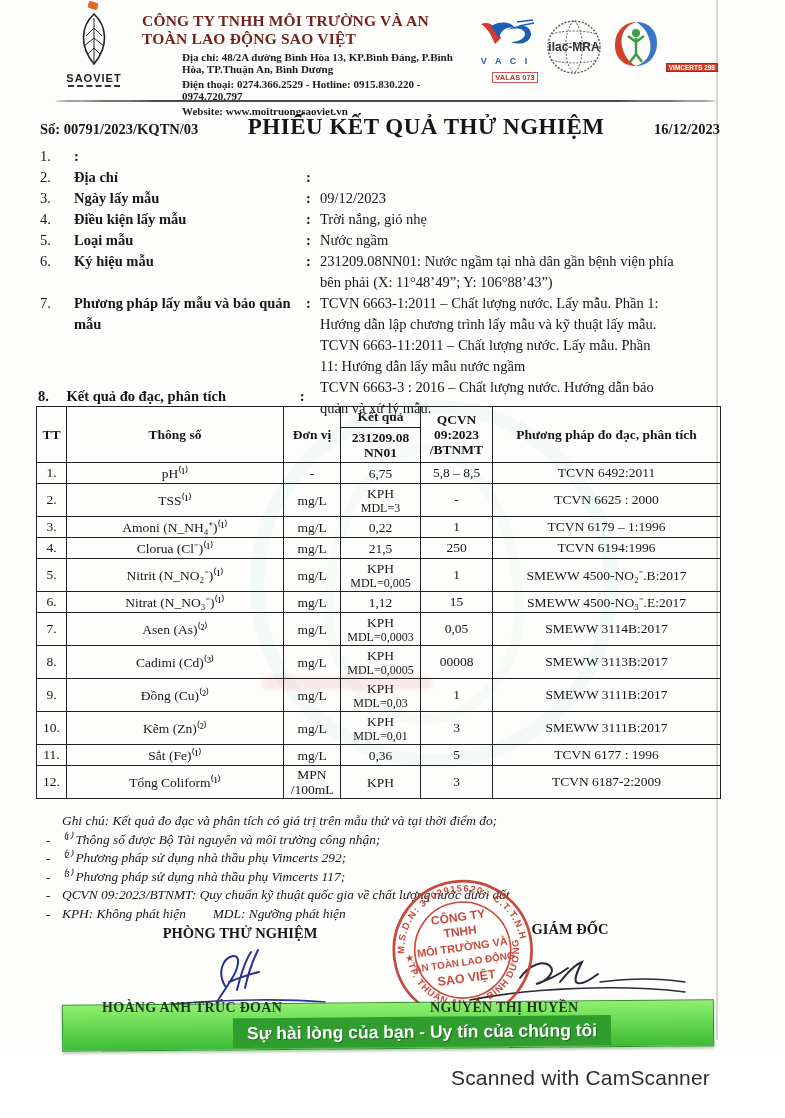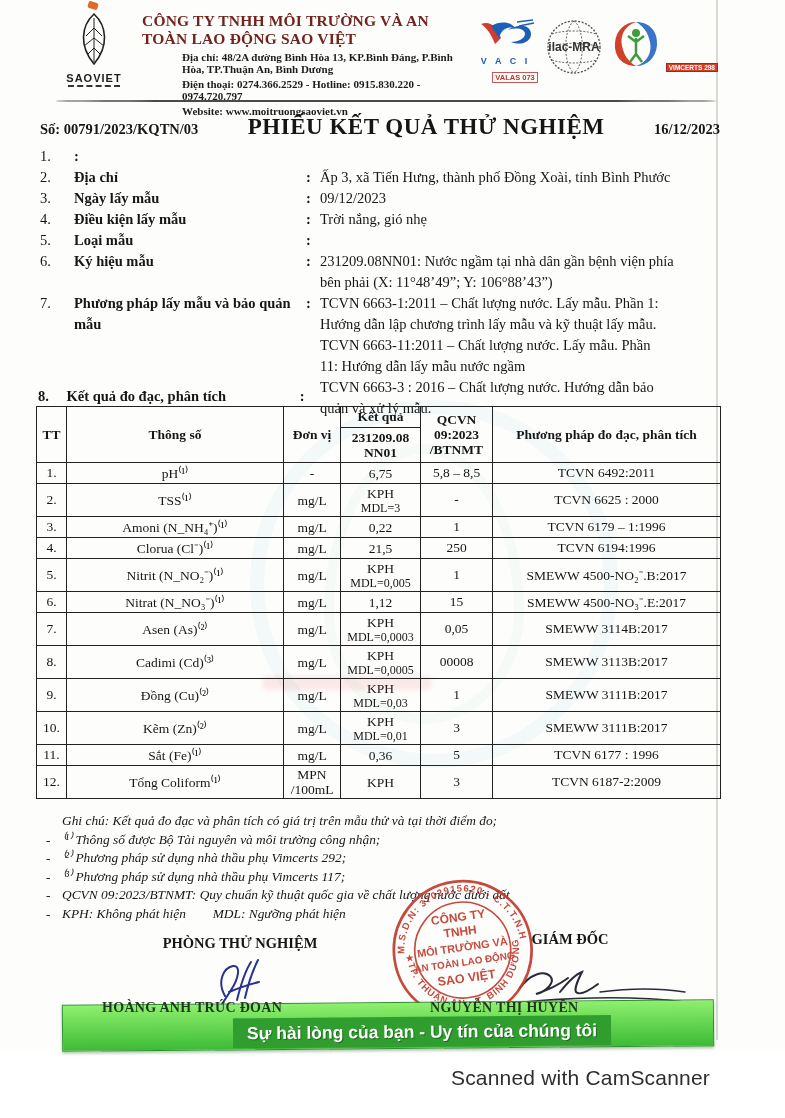--- a/index.html
+++ b/index.html
@@ -58,21 +58,21 @@
 
   
   .notes{position:absolute;left:46px;top:812px;width:670px;font-style:italic;font-size:13.4px;}
   .note-line{line-height:18.5px;display:flex;}
   .note-dash{width:16px;flex:none;text-align:left;}
 
   
   .sig-area{position:absolute;left:40px;top:925px;width:680px;height:80px;}
   .sig-left{position:absolute;left:95px;top:0;width:210px;text-align:center;}
   .sig-right{position:absolute;left:420px;top:-4px;width:220px;text-align:center;}
-  .sig-title{font-size:14.5px;font-weight:bold;margin-top:10px;}
+  .sig-title{font-size:14.5px;font-weight:bold;}
   .stamp{position:absolute;left:350px;top:-48px;transform:rotate(-8deg);opacity:.92;}
   .names-row{position:absolute;left:40px;top:1000px;width:680px;z-index:3;}
   .name-left{position:absolute;left:62px;font-size:14px;font-weight:bold;color:#1d3a1d;letter-spacing:.3px;}
   .name-right{position:absolute;left:390px;font-size:14px;font-weight:bold;color:#1d3a1d;letter-spacing:.3px;}
 
   
   .banner{position:absolute;left:62px;top:1002px;width:650px;height:45px;transform:rotate(-.5deg);
           background:linear-gradient(#8ef06e,#3dbb35);border:1px solid #2c8f2c;box-shadow:0 2px 3px rgba(40,100,40,.35);}
   .banner-inner{position:absolute;left:170px;top:14px;height:30px;padding:0 14px;background:#2f9e2e;
           display:flex;align-items:center;}
@@ -145,23 +145,20 @@
 
   <div class="info-list">
       <div class="info-row">
         <span class="num">1.</span>
         <span class="col">:</span>
       </div>
       <div class="info-row">
         <span class="num">2.</span>
         <span class="lbl">Địa chỉ</span>
         <span class="col">:</span>
-        <div class="val">
-          <div>Ấp 3, xã Tiến Hưng, thành phố Đồng Xoài, tỉnh Bình Phước</div>
-        </div>
       </div>
       <div class="info-row">
         <span class="num">3.</span>
         <span class="lbl">Ngày lấy mẫu</span>
         <span class="col">:</span>
         <div class="val">
           <div>09/12/2023</div>
         </div>
       </div>
       <div class="info-row">
@@ -169,20 +166,23 @@
         <span class="lbl">Điều kiện lấy mẫu</span>
         <span class="col">:</span>
         <div class="val">
           <div>Trời nắng, gió nhẹ</div>
         </div>
       </div>
       <div class="info-row">
         <span class="num">5.</span>
         <span class="lbl">Loại mẫu</span>
         <span class="col">:</span>
+        <div class="val">
+          <div>Nước ngầm</div>
+        </div>
       </div>
       <div class="info-row">
         <span class="num">6.</span>
         <span class="lbl">Ký hiệu mẫu</span>
         <span class="col">:</span>
         <div class="val">
           <div>231209.08NN01: Nước ngầm tại nhà dân gần bệnh viện phía</div>
           <div>bên phải (X: 11°48’49”; Y: 106°88’43”)</div>
         </div>
       </div>

